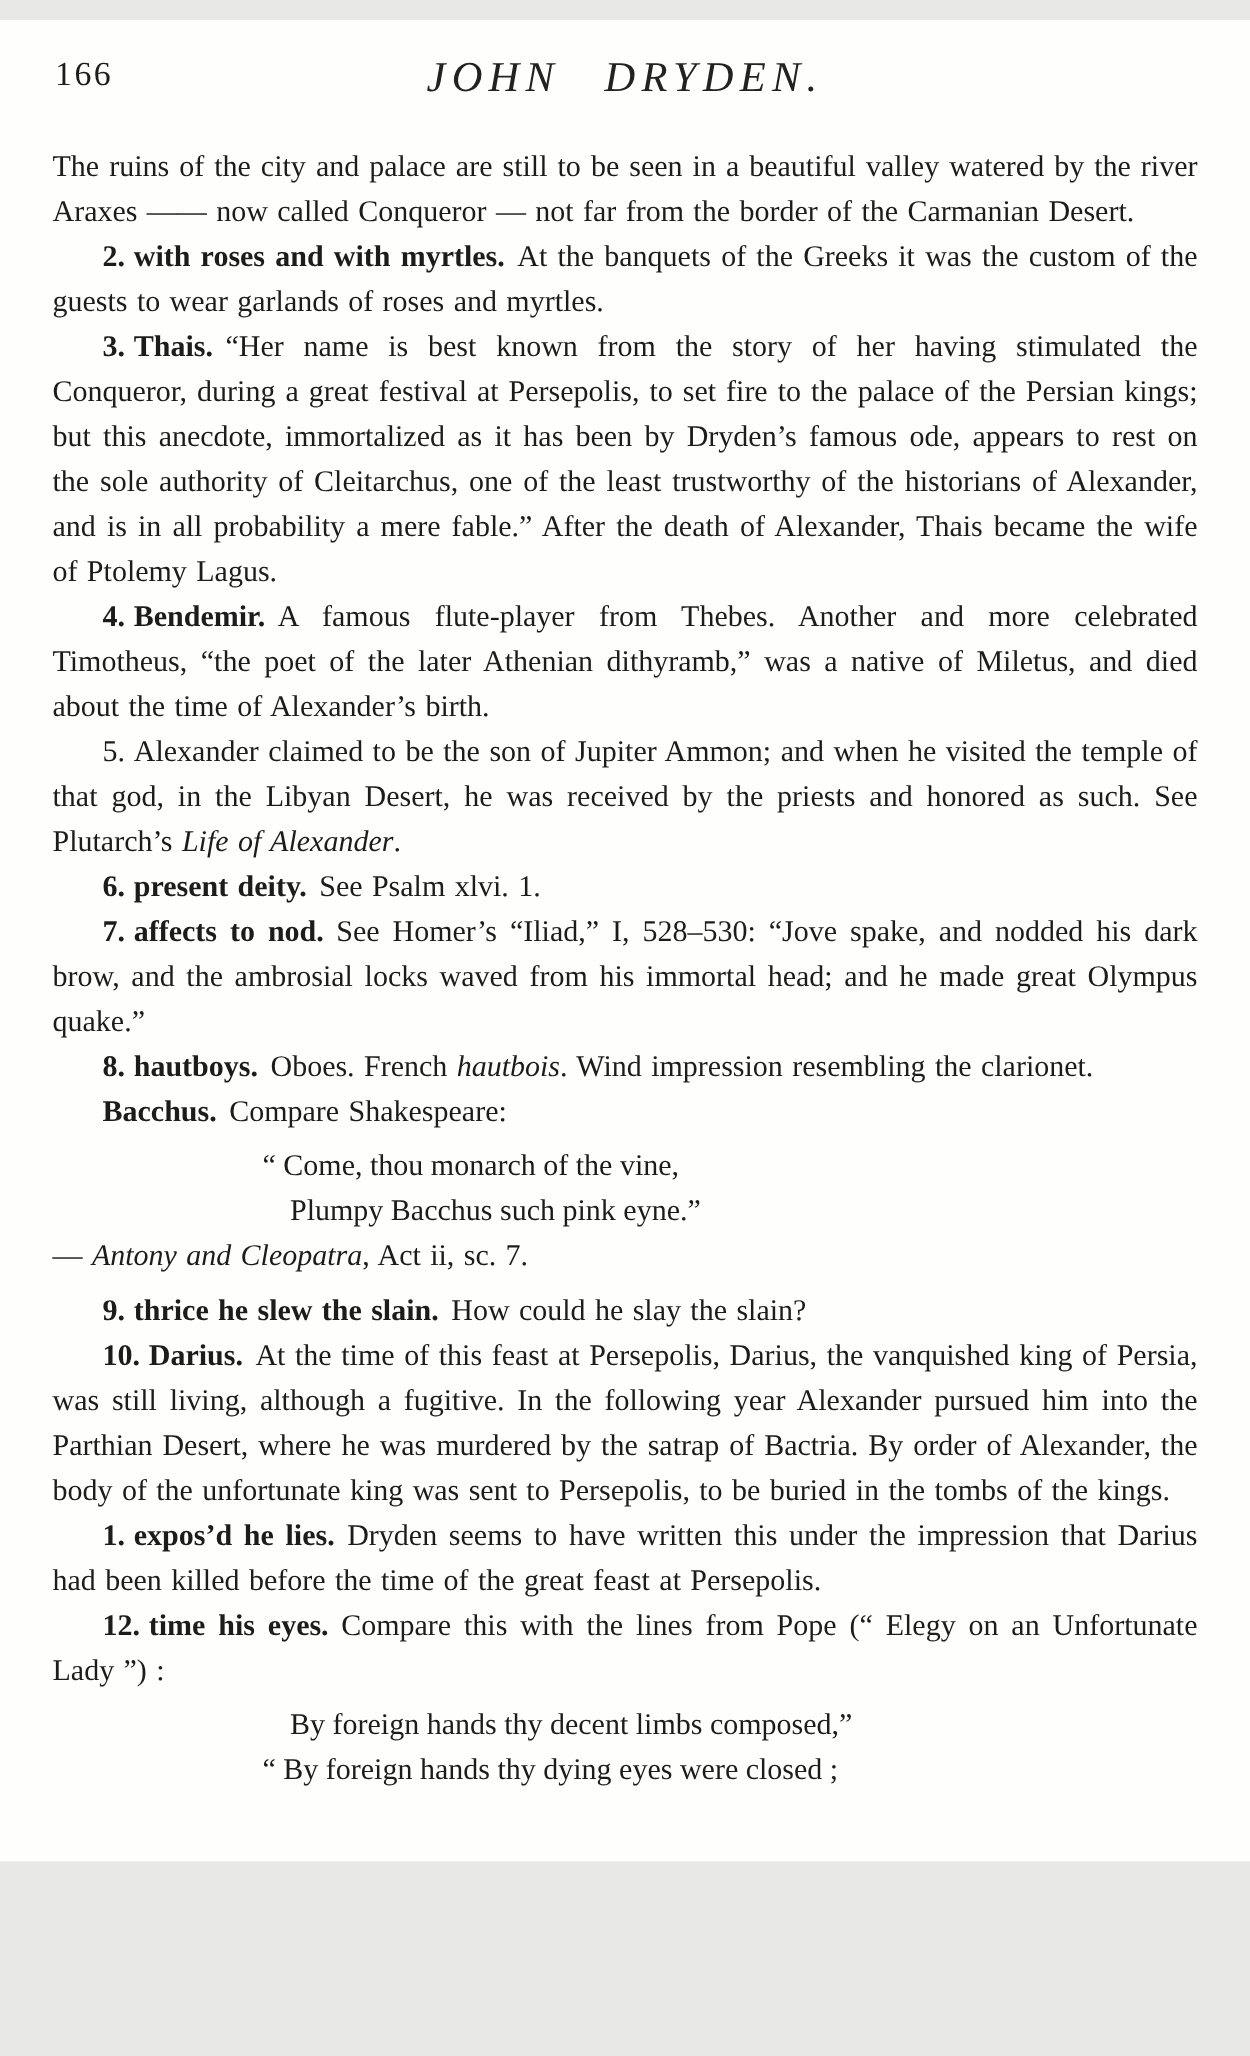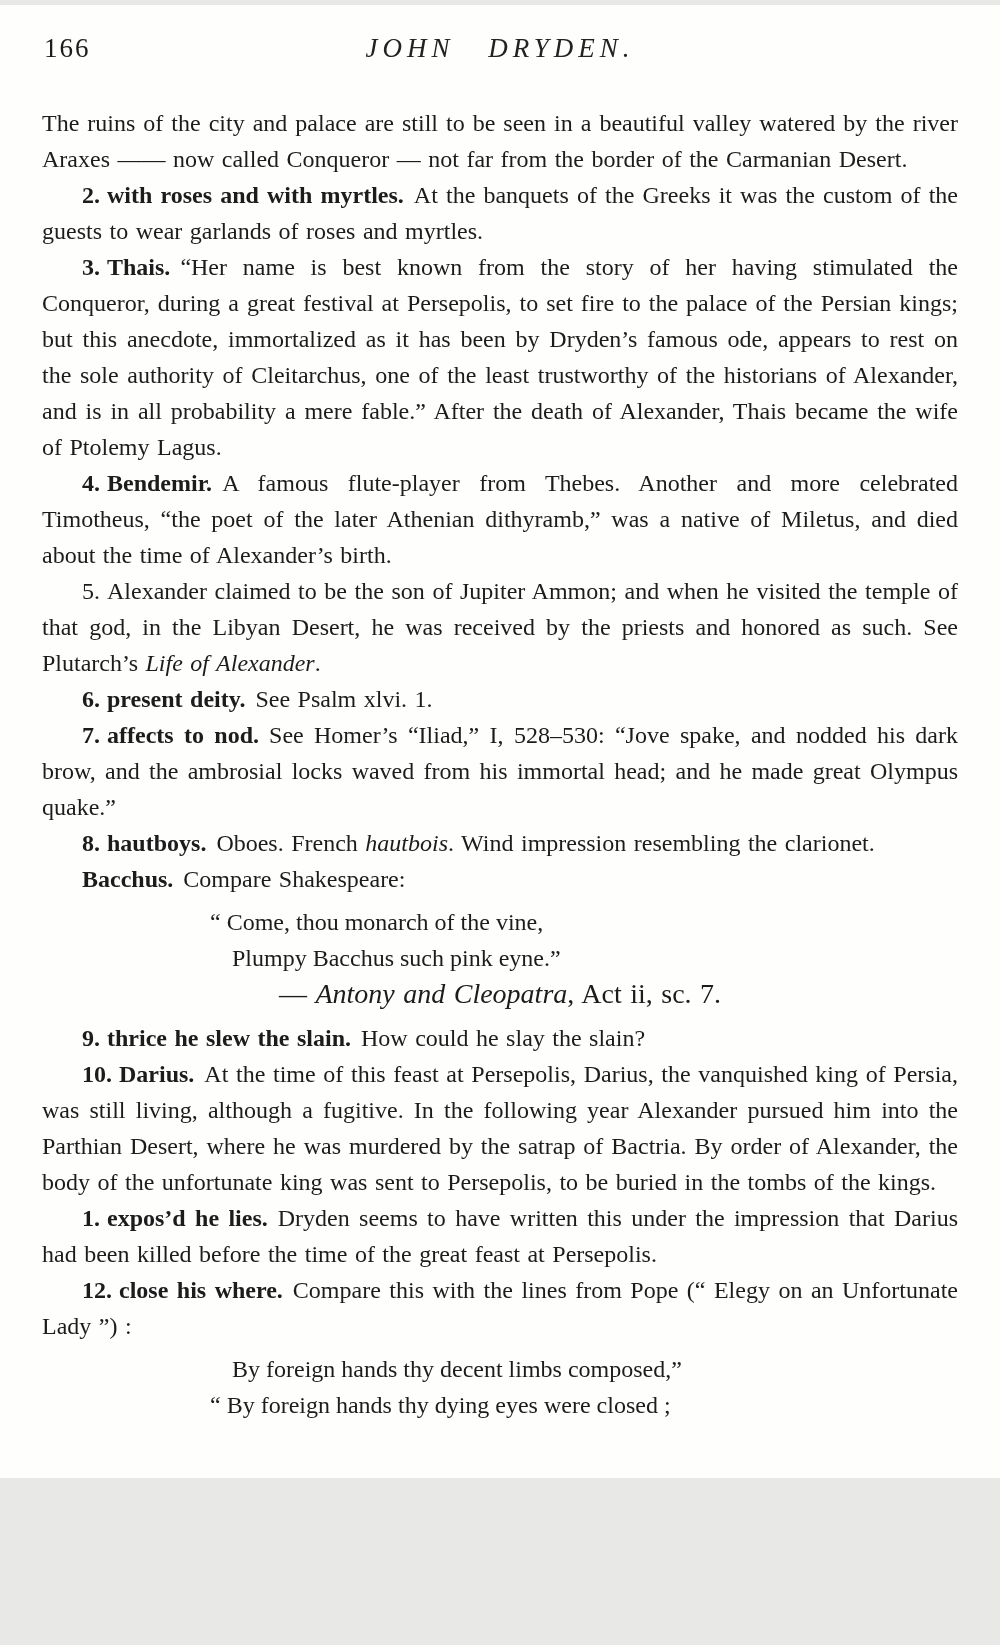--- a/index.html
+++ b/index.html
@@ -3,21 +3,21 @@
 <meta charset="utf-8">
 <style>
   html, body {
     margin: 0;
     padding: 0;
     background: #e8e8e6;
   }
   .page {
     width: 1000px;
     height: 1473px;
-    margin: 5px auto;
+    margin: 16px auto;
     background: #fefefd;
     box-sizing: border-box;
     padding: 26px 42px 0 42px;
     font-family: "Liberation Serif", "DejaVu Serif", serif;
     color: #1c1c1c;
     overflow: hidden;
     position: relative;
   }
   .header {
     position: relative;
@@ -31,21 +31,21 @@
     font-size: 27px;
     letter-spacing: 2px;
   }
   .running-title {
     position: absolute;
     left: 0;
     right: 0;
     top: 2px;
     text-align: center;
     font-style: italic;
-    font-size: 27px;
+    font-size: 34px;
     letter-spacing: 5px;
     word-spacing: 22px;
     color: #222;
   }
   p.para {
     margin: 0;
     font-size: 24px;
     line-height: 36px;
     text-align: justify;
     word-spacing: 1.5px;
@@ -60,23 +60,23 @@
     margin: 7px 0 0 0;
     font-size: 24px;
     line-height: 36px;
     padding-left: 168px;
     text-align: left;
   }
   .verse .vline { display: block; }
   .verse .vline2 { padding-left: 22px; }
   p.attribution {
     margin: 0 0 8px 0;
-    font-size: 28px;
+    font-size: 24px;
     line-height: 36px;
-    text-align: center;
+    text-align: left;
     text-indent: 0;
   }
 </style>
 </head>
 <body>
 
 <div class="page">
 
   <div class="header">
     <span class="page-num">166</span>
@@ -107,20 +107,20 @@
   </div>
 
   <p class="para attribution"><span>— </span><span class="italic">Antony and Cleopatra</span><span>, Act ii, sc. 7.</span></p>
 
   <p class="para note"><span class="num">9.</span><span class="lead">thrice he slew the slain.</span><span>How could he slay the slain?</span></p>
 
   <p class="para note"><span class="num">10.</span><span class="lead">Darius.</span><span>At the time of this feast at Persepolis, Darius, the vanquished king of Persia, was still living, although a fugitive.  In the following year Alexander pursued him into the Parthian Desert, where he was murdered by the satrap of Bactria.  By order of Alexander, the body of the unfortunate king was sent to Persepolis, to be buried in the tombs of the kings.</span></p>
 
   <p class="para note"><span class="num">1.</span><span class="lead">expos’d he lies.</span><span>Dryden seems to have written this under the impression that Darius had been killed before the time of the great feast at Persepolis.</span></p>
 
-  <p class="para note"><span class="num">12.</span><span class="lead">close his where.</span><span>Compare this with the lines from Pope (“ Elegy on an Unfortunate Lady ”) :</span></p>
+  <p class="para note"><span class="num">12.</span><span class="lead">time his eyes.</span><span>Compare this with the lines from Pope (“ Elegy on an Unfortunate Lady ”) :</span></p>
 
   <div class="verse">
     <span class="vline vline2">By foreign hands thy decent limbs composed,”</span>
     <span class="vline">“ By foreign hands thy dying eyes were closed ;</span>
   </div>
 
 </div>
 
 </body></html>

